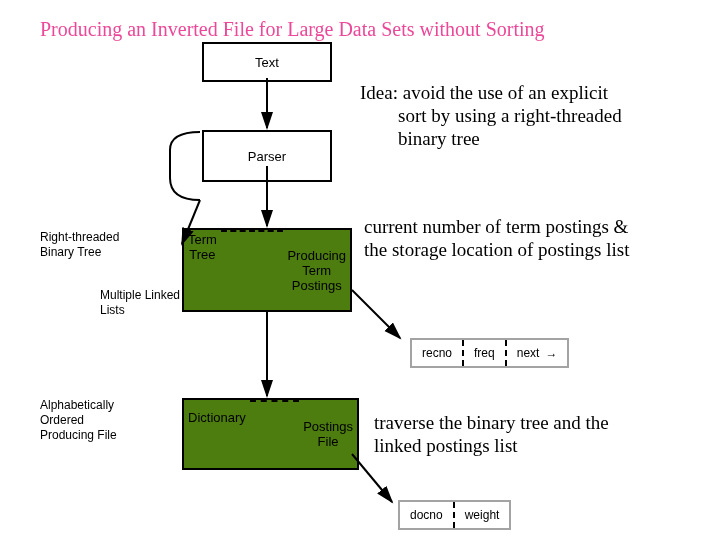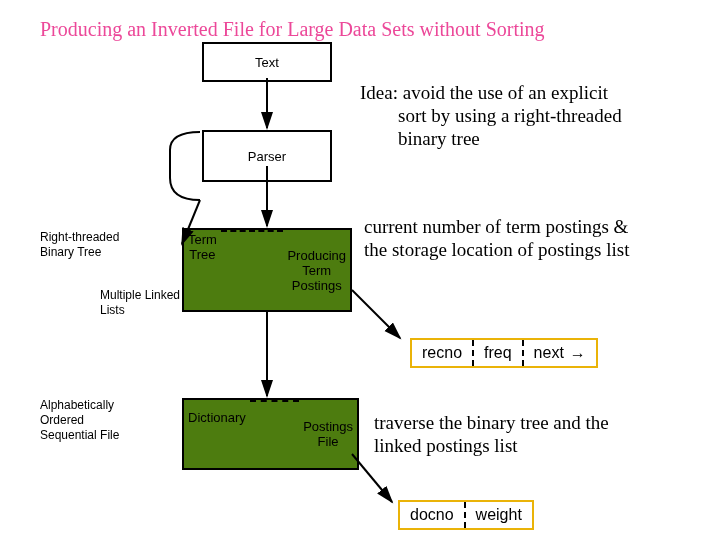--- a/index.html
+++ b/index.html
@@ -59,25 +59,25 @@
   }
   .annotation {
     position: absolute;
     font-family: Liberation Serif, serif;
     font-size: 19px;
     color: #000;
     line-height: 1.2;
   }
   .record-box {
     position: absolute;
-    border: 2px solid #eab308;
+    border: 2px solid #a3a3a3;
     background: #fff;
     display: flex;
     font-family: Verdana, Arial, sans-serif;
-    font-size: 16px;
+    font-size: 12px;
     height: 30px;
   }
   .record-box .cell {
     border-right: 2px dashed #000;
     padding: 0 10px;
     display: flex;
     align-items: center;
     justify-content: center;
   }
   .record-box .cell:last-child { border-right: none; }
@@ -111,21 +111,21 @@
 </div>
 
 <div class="side-label" style="left:40px; top:230px; white-space:pre-line;">Right-threaded
 Binary Tree</div>
 
 <div class="side-label" style="left:56px; top:288px; white-space:pre-line;margin-left:44px;">Multiple Linked
 Lists</div>
 
 <div class="side-label" style="left:40px; top:398px; white-space:pre-line;">Alphabetically
 Ordered
-Sequential File</div>
+Producing File</div>
 
 <div class="record-box" style="left:410px; top:338px;">
   <div class="cell">recno</div>
   <div class="cell">freq</div>
   <div class="cell" style="padding-right:10px;">
     <span>next</span>
     <span style="margin-left:6px;">→</span>
   </div>
 </div>
 

